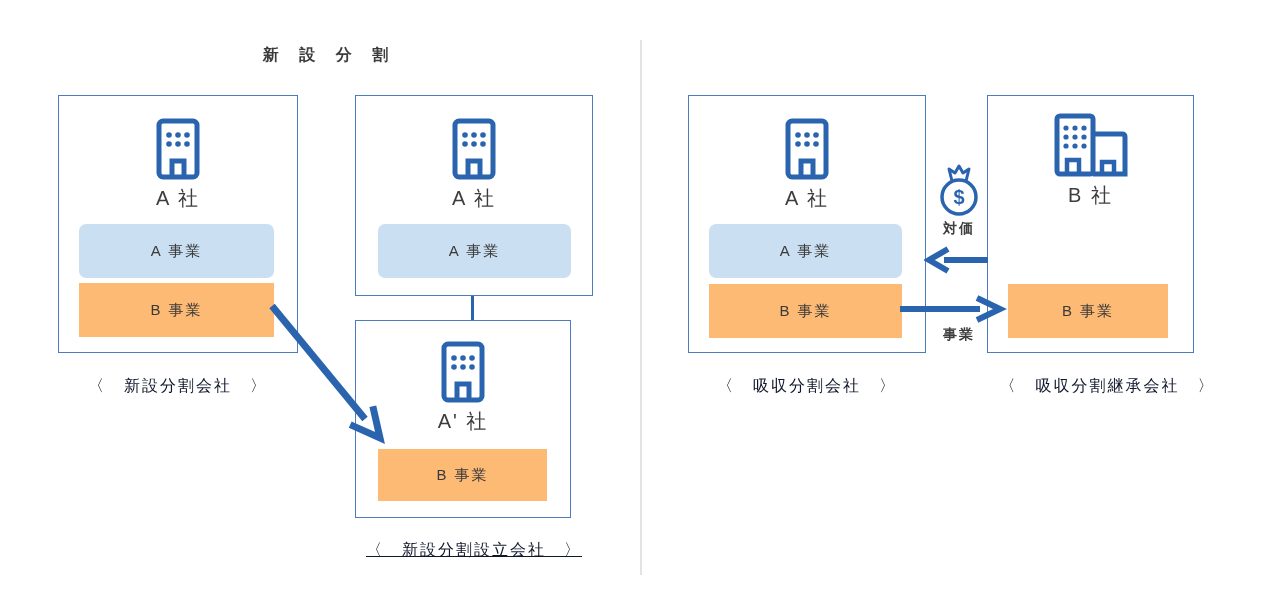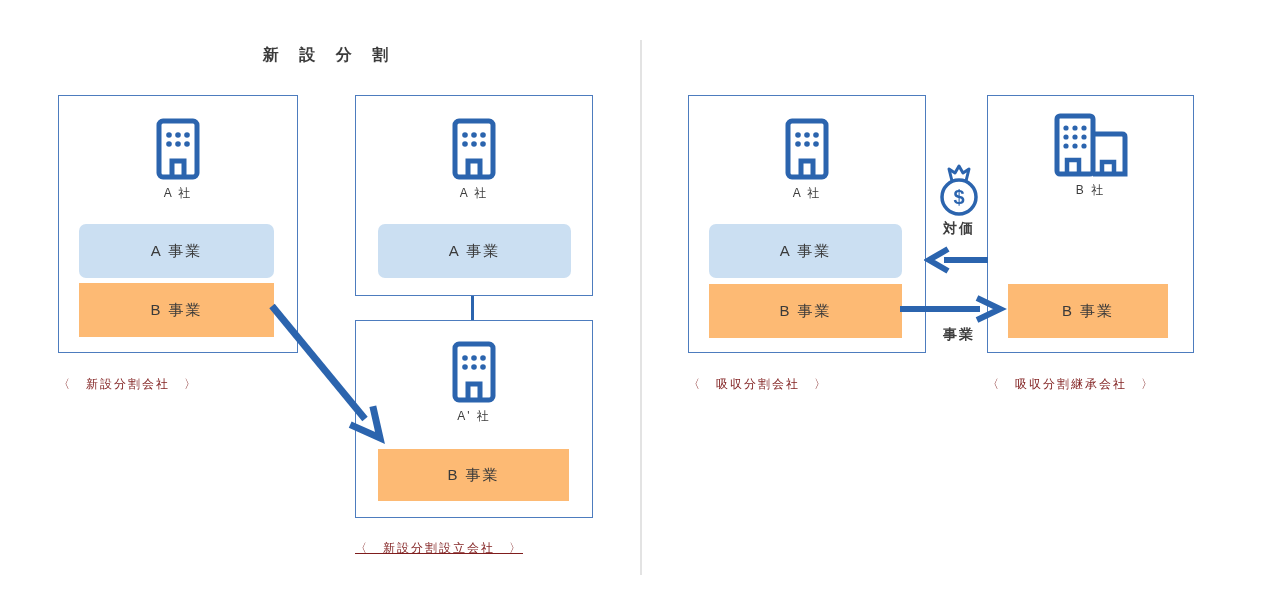--- a/index.html
+++ b/index.html
@@ -5,27 +5,27 @@
   html,body{margin:0;padding:0;background:#fff;}
   body{font-family:"Liberation Sans","DejaVu Sans",sans-serif;color:#3d3d3d;}
   .canvas{position:relative;width:1280px;height:601px;background:#ffffff;overflow:hidden;}
 
   .section-title{position:absolute;top:45px;font-size:16px;font-weight:bold;
     letter-spacing:8px;text-indent:8px;text-align:center;color:#3c3c3c;}
   .divider{position:absolute;left:640px;top:40px;width:2px;height:535px;background:#e3e3e3;}
 
   .company-box{position:absolute;border:1.5px solid #4d7cbe;background:#fff;box-sizing:border-box;}
   .icon-wrap{display:flex;justify-content:center;}
-  .company-name{text-align:center;font-size:12px;letter-spacing:2px;color:#3d3d3d;margin-top:5px;}
+  .company-name{text-align:center;font-size:20px;letter-spacing:2px;color:#3d3d3d;margin-top:5px;}
   .band{position:absolute;display:flex;align-items:center;justify-content:center;
     font-size:15px;letter-spacing:2px;color:#3a3a3a;}
   .band.light{background:#cbdff2;border-radius:7px;}
   .band.medium{background:#fdba74;text-align:right;}
 
-  .caption{position:absolute;font-size:12px;letter-spacing:2px;text-align:left;color:#7f1d1d;}
+  .caption{position:absolute;font-size:16px;letter-spacing:2px;text-align:center;color:#0f172a;}
   .small-label{position:absolute;font-size:14px;letter-spacing:2px;text-align:center;color:#3f3f3f;font-weight:bold;}
 
   .connector{position:absolute;background:#2b64ae;}
   svg{display:block;}
   .stroke{stroke:#2b64ae;fill:none;}
   .fill{fill:#2b64ae;}
 </style>
 </head>
 <body>
 
@@ -64,21 +64,21 @@
           <circle class="fill" cx="31" cy="26" r="2.8"></circle>
         <path class="stroke" d="M16 59 V43 H28 V59" stroke-width="5"></path>
       </svg>
     </div>
     <div class="company-name">A 社</div>
     <div class="band light" style="left:22px;right:21px;top:128px;height:54px;">A 事業</div>
   </div>
 
   <div class="connector" style="left:471px;top:296px;width:3px;height:25px;"></div>
 
-  <div class="company-box" style="left:355px;top:320px;width:238px;height:198px;">
+  <div class="company-box" style="left:355px;top:320px;width:216px;height:198px;">
     <div class="icon-wrap" style="margin-top:20px;">
       <svg width="44" height="62" viewBox="0 0 44 62">
         <rect class="stroke" x="3" y="3" width="38" height="56" rx="4" stroke-width="5"></rect>
         <circle class="fill" cx="13" cy="17" r="2.8"></circle>
           <circle class="fill" cx="22" cy="17" r="2.8"></circle>
           <circle class="fill" cx="31" cy="17" r="2.8"></circle>
         <circle class="fill" cx="13" cy="26" r="2.8"></circle>
           <circle class="fill" cx="22" cy="26" r="2.8"></circle>
           <circle class="fill" cx="31" cy="26" r="2.8"></circle>
         <path class="stroke" d="M16 59 V43 H28 V59" stroke-width="5"></path>

